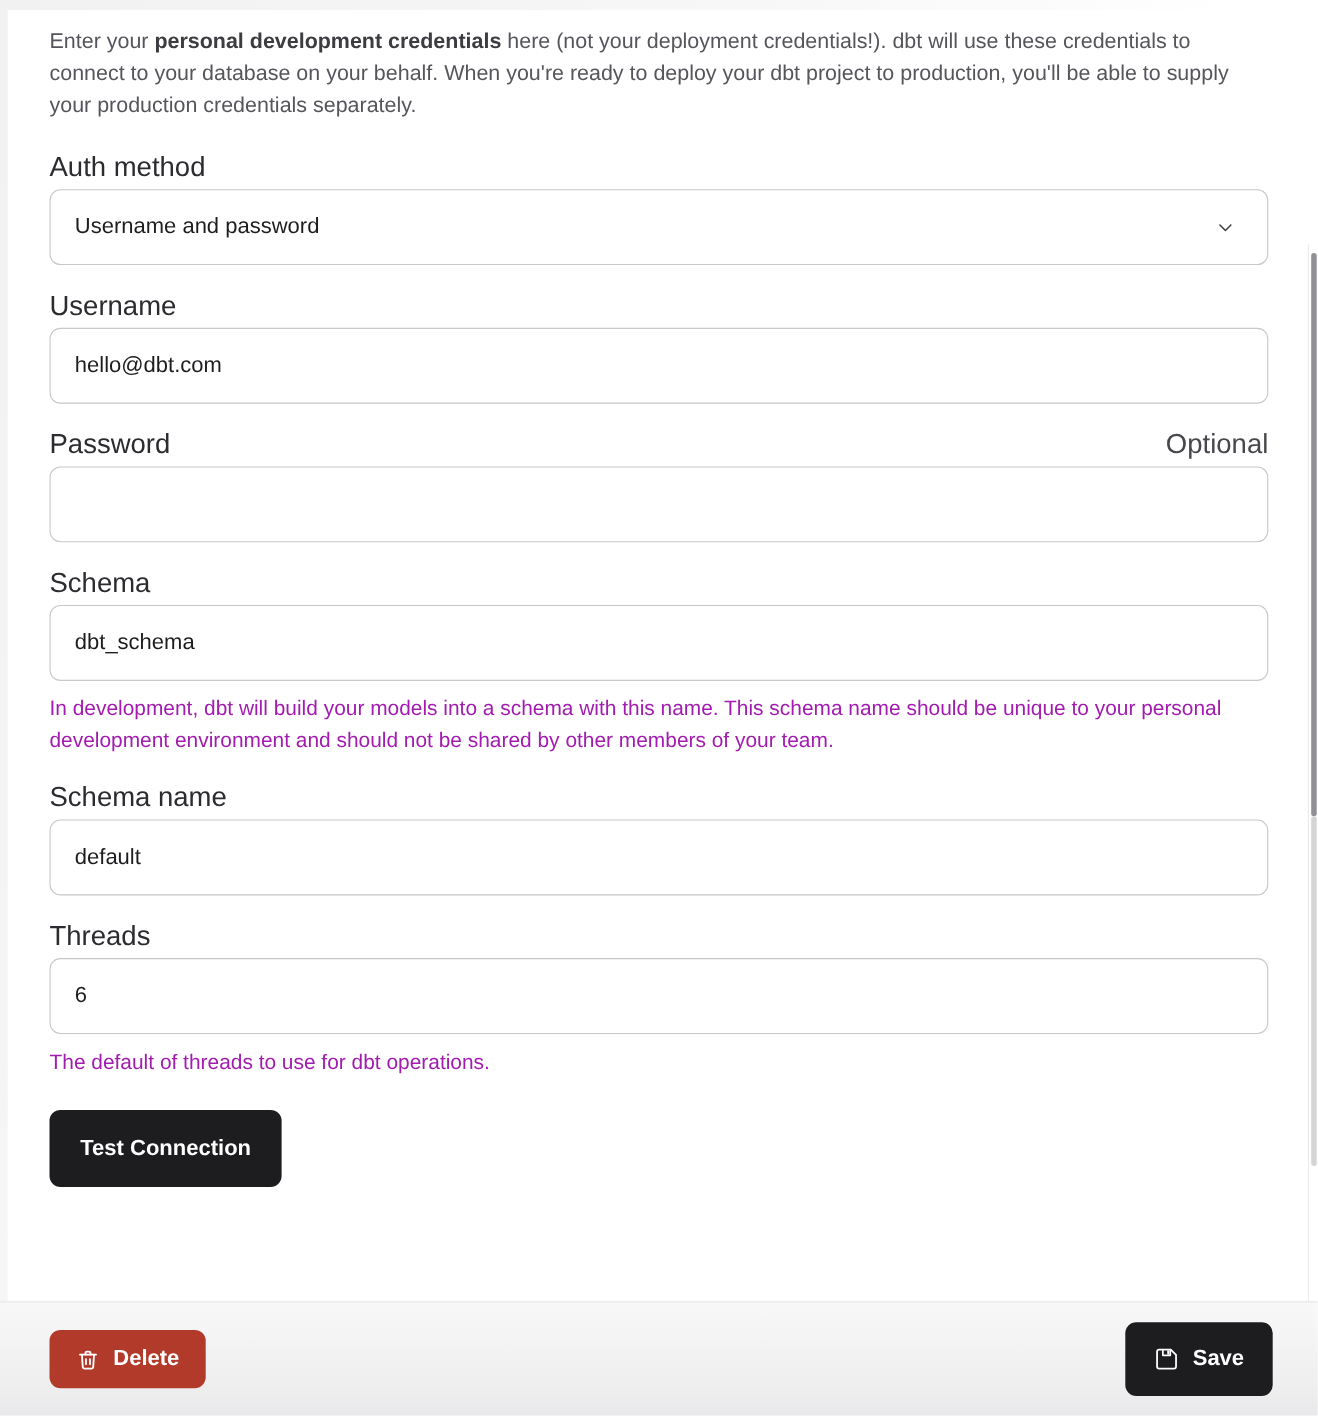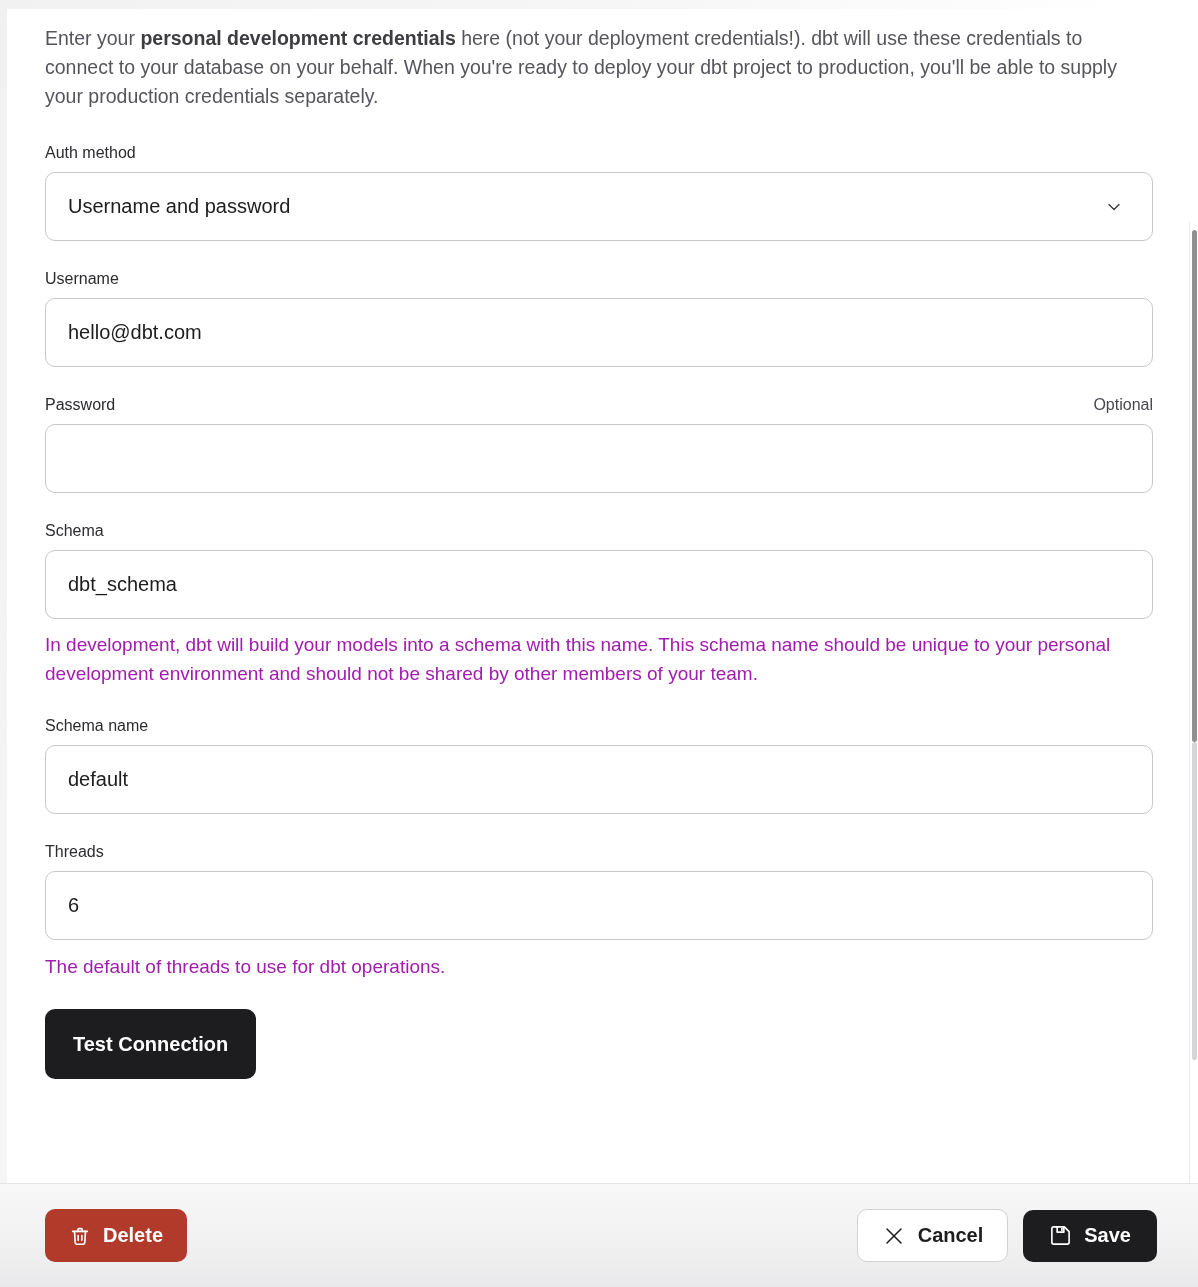--- a/index.html
+++ b/index.html
@@ -18,21 +18,21 @@
   .main { position:absolute; top:0; left:7px; width:1146px; padding:24px 0 0 38px; }
 
   h1.page-title { font-size:29px; line-height:35px; font-weight:700; color:#1c1c1f;
     margin:0 0 34px 0; letter-spacing:-0.3px; }
 
   p.intro { font-size:19.5px; line-height:29px; color:#55555b; margin:0 0 30px 0; }
   p.intro b { color:#3c3c41; font-weight:700; }
 
   .field { margin-bottom:26px; }
   .label-row { display:flex; justify-content:space-between; align-items:baseline;
-    font-size:16px; line-height:23px; color:#2b2b30; margin-bottom:8px; }
+    font-size:25px; line-height:23px; color:#2b2b30; margin-bottom:8px; }
   .optional { color:#47474d; }
 
   .text-input, .select-box {
     width:100%; height:69px; border:1px solid #c8c8cc; border-radius:10px;
     background:#ffffff; font-size:20px; color:#1d1d20; padding:0 22px;
     font-family:"Liberation Sans","DejaVu Sans",sans-serif;
     outline:none; display:block;gap:24px;
   }
   .select-box { display:flex; align-items:center; justify-content:space-between;
     cursor:pointer; padding-right:28px; }
@@ -42,21 +42,21 @@
 
   .btn { display:inline-flex; align-items:center; gap:12px; border:none;
     border-radius:10px; font-family:"Liberation Sans","DejaVu Sans",sans-serif;
     font-weight:700; cursor:pointer; }
   .btn-test { height:70px; padding:0 28px; font-size:20px; background:#1d1d20;
     color:#ffffff; margin-top:28px; }
   .btn-delete { height:53px; padding:0 24px; font-size:20px; background:#b23a2a;
     color:#ffffff; }
   .btn-cancel { height:53px; padding:0 24px; font-size:20px; background:#ffffff;
     color:#1d1d20; border:1px solid #d2d2d6; }
-  .btn-save { height:52px; padding:0 26px; font-size:20px; background:#1d1d20;
+  .btn-save { height:67px; padding:0 26px; font-size:20px; background:#1d1d20;
     color:#ffffff; }
   .btn svg { flex:0 0 auto; }
 
   .footer { position:absolute; left:0; bottom:0; width:1198px; height:104px;
     border-top:1px solid #e4e4e7;
     background:linear-gradient(180deg,#f8f8f9 0%,#efeff0 70%,#e9e9eb 100%);
     display:flex; align-items:center; justify-content:space-between;
     padding:0 41px 0 45px; }
   .footer-right { display:flex; align-items:center; gap:15px; }
 
@@ -145,27 +145,20 @@
       <path d="M4 7h16"></path>
       <path d="M9.5 7V5.5a1.5 1.5 0 0 1 1.5-1.5h2a1.5 1.5 0 0 1 1.5 1.5V7"></path>
       <path d="M6 7l.8 12.2A1.8 1.8 0 0 0 8.6 21h6.8a1.8 1.8 0 0 0 1.8-1.8L18 7"></path>
       <path d="M10 11.5v5"></path>
         <path d="M14 11.5v5"></path>
     </svg>
     <span>Delete</span>
   </button>
 
   <div class="footer-right">
-    <button class="btn btn-cancel">
-      <svg width="24" height="24" viewBox="0 0 24 24" fill="none" stroke="currentColor" stroke-width="1.5" stroke-linecap="round">
-        <line x1="5" y1="5" x2="19" y2="19"></line>
-        <line x1="19" y1="5" x2="5" y2="19"></line>
-      </svg>
-      <span>Cancel</span>
-    </button>
 
     <button class="btn btn-save">
       <svg width="23" height="23" viewBox="0 0 24 24" fill="none" stroke="currentColor" stroke-width="1.7" stroke-linecap="round" stroke-linejoin="round">
         <path d="M5 3h11l5 5v11a2 2 0 0 1-2 2H5a2 2 0 0 1-2-2V5a2 2 0 0 1 2-2z"></path>
         <path d="M8.5 3v5.5h7V3"></path>
         <path d="M13.5 4.5v2.5"></path>
       </svg>
       <span>Save</span>
     </button>
   </div>

